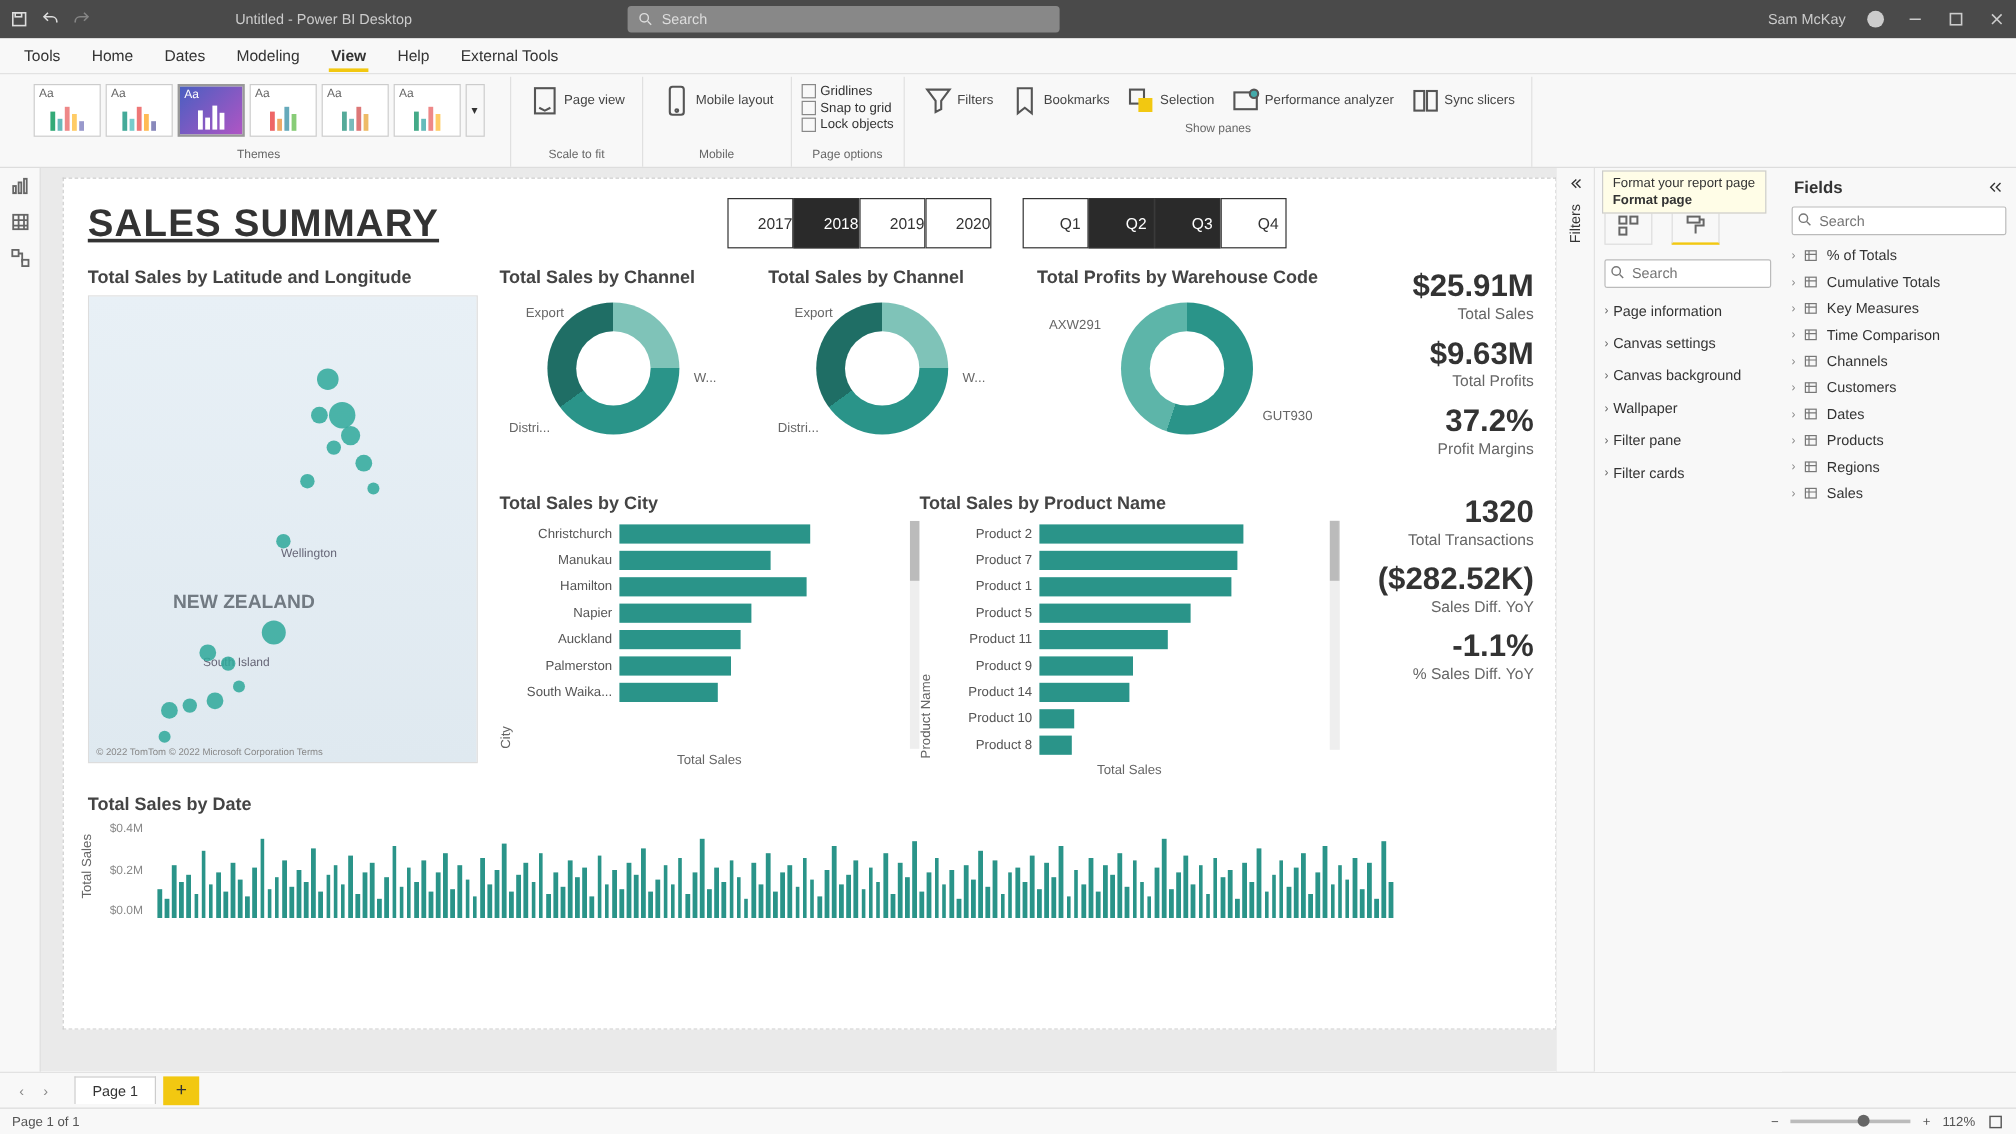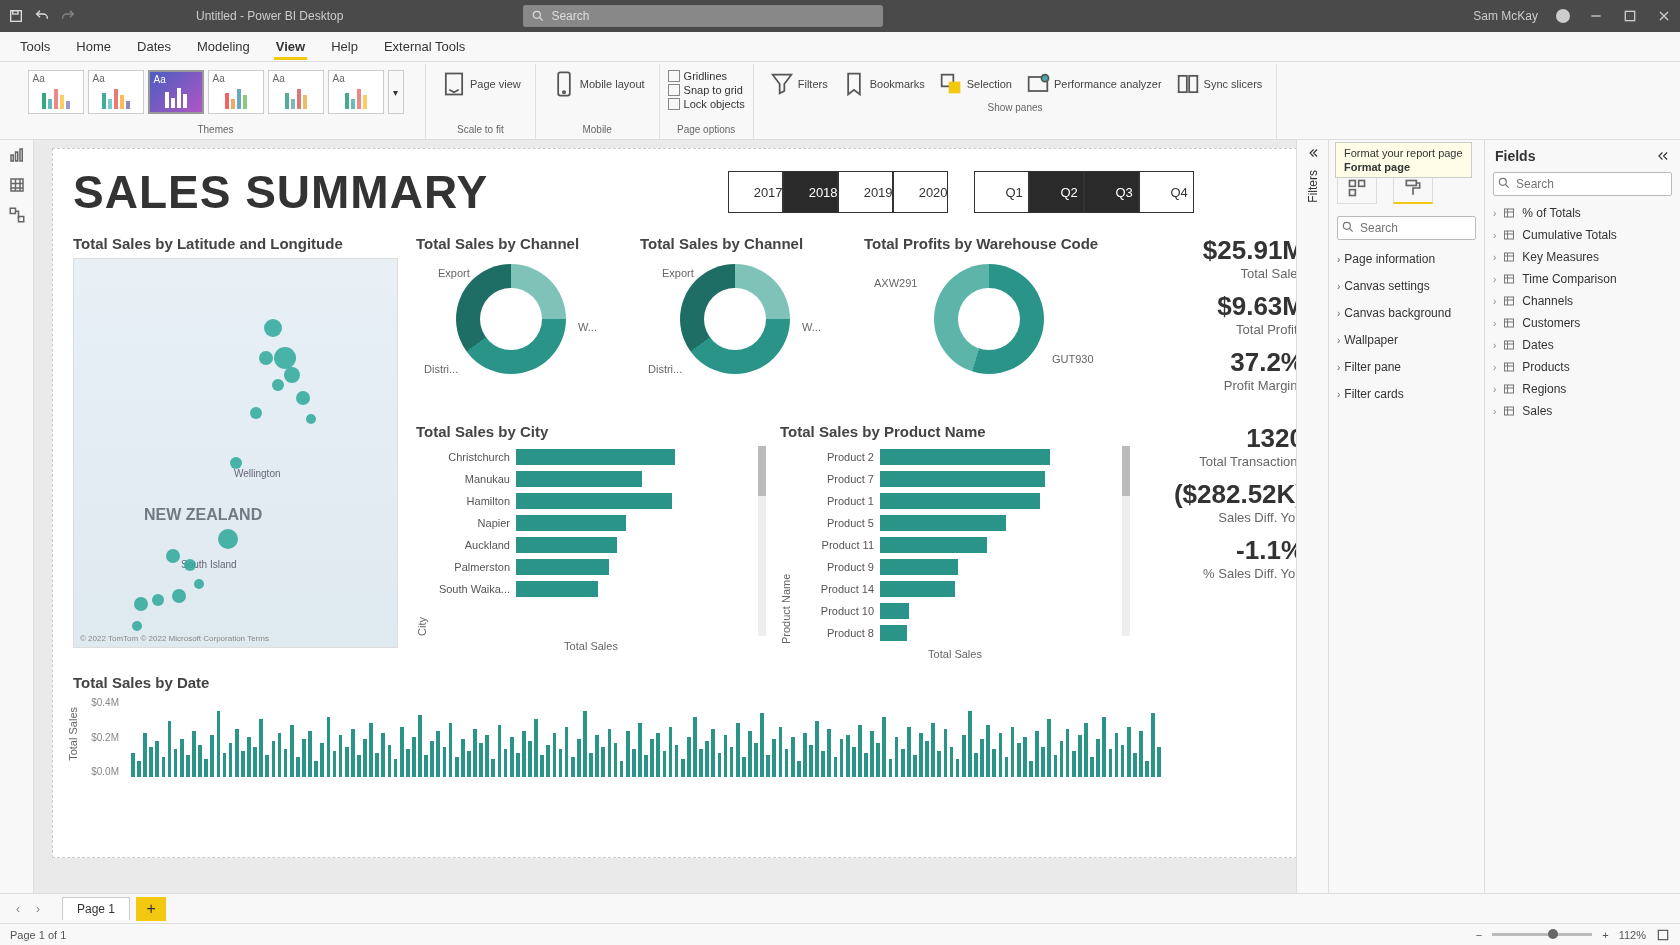--- a/index.html
+++ b/index.html
@@ -39,21 +39,21 @@
 .ribbon-checkbox { width:12px; height:12px; border:1px solid #888; }
 
 
 .main { display:flex; height: calc(100% - 32px - 30px - 78px - 30px - 22px); background:#eaeaea; }
 .leftrail { width:34px; background:#f8f8f8; border-right:1px solid #ddd; display:flex; flex-direction:column; align-items:center; padding-top:6px; gap:12px; }
 .leftrail .rail-icon { width:18px; height:18px; color:#666; cursor:pointer; }
 .canvas-wrap { flex:1; padding:8px 18px 4px; overflow:auto; background:#eaeaea; }
 .canvas { width:1245px; height:710px; background:#fff; padding:16px 20px 8px; border:1px dashed #ccc; }
 
 .dash-header { display:flex; align-items:center; }
-.dash-title { font-size:46px; font-weight:800; letter-spacing:1px; }
+.dash-title { font-size:32px; font-weight:800; letter-spacing:1px;text-decoration:underline; }
 .slicer-group { display:flex; margin-left:auto; }
 .slicer-btn { width:55px; height:42px; border:1px solid #333; display:flex; align-items:center; justify-content:center; font-size:13px; cursor:pointer; background:#fff;padding-left:25px; }
 .slicer-btn.sel { background:#2a2a2a; color:#fff; }
 .slicer-group + .slicer-group { margin-left:26px; }
 .tile-title { font-size:15px; font-weight:600; color:#444; margin-bottom:6px; }
 .map-tile { width:330px; }
 .map-body { width:325px; height:390px; background:linear-gradient(#e8f0f6,#dfe9f0); position:relative; border:1px solid #ddd; }
 .map-label { position:absolute; font-weight:800; color:#717a82; font-size:16px; }
 .map-dot { position:absolute; border-radius:50%; background:#2ea89a; opacity:.85; }
 .donut-tile { width:210px; position:relative; }
@@ -329,21 +329,21 @@
         </div>
       </div>
 
       <div style="display:flex; gap:18px; margin-top:16px;">
 
         <div class="map-tile">
           <div class="tile-title">Total Sales by Latitude and Longitude</div>
           <div class="map-body">
             <div class="map-label" style="top:247px;left:70px">NEW ZEALAND</div>
             <div style="position:absolute;top:209px;left:160px;font-size:10px;color:#667">Wellington</div>
-            <div style="position:absolute;top:300px;left:107px;font-size:10px;color:#667">South Island</div>
+            <div style="position:absolute;top:300px;left:95px;font-size:10px;color:#667">South Island</div>
             <div class="map-dot" style="top:60px;left:190px;width:18px;height:18px"></div>
             <div class="map-dot" style="top:88px;left:200px;width:22px;height:22px"></div>
             <div class="map-dot" style="top:92px;left:185px;width:14px;height:14px"></div>
             <div class="map-dot" style="top:108px;left:210px;width:16px;height:16px"></div>
             <div class="map-dot" style="top:120px;left:198px;width:12px;height:12px"></div>
             <div class="map-dot" style="top:132px;left:222px;width:14px;height:14px"></div>
             <div class="map-dot" style="top:148px;left:176px;width:12px;height:12px"></div>
             <div class="map-dot" style="top:155px;left:232px;width:10px;height:10px"></div>
             <div class="map-dot" style="top:198px;left:156px;width:12px;height:12px"></div>
             <div class="map-dot" style="top:270px;left:144px;width:20px;height:20px"></div>
@@ -396,21 +396,21 @@
                   <div class="v">$9.63M</div>
                   <div class="l">Total Profits</div>
                 </div>
               <div class="kpi">
                   <div class="v">37.2%</div>
                   <div class="l">Profit Margins</div>
                 </div>
             </div>
           </div>
 
-          <div style="display:flex; gap:14px; margin-top:8px;">
+          <div style="display:flex; margin-top:8px;">
             <div class="bars-tile" id="city-bars">
               <div class="tile-title">Total Sales by City</div>
               <div style="display:flex">
                 <div class="axis-label-y">City</div>
                 <div id="city-bars-body" style="flex:1">
                     <div class="hbar-row">
                       <div class="hbar-label">Christchurch</div>
                       <div class="hbar" style="width:159.03225806451613px"></div>
                     </div>
                     <div class="hbar-row">

